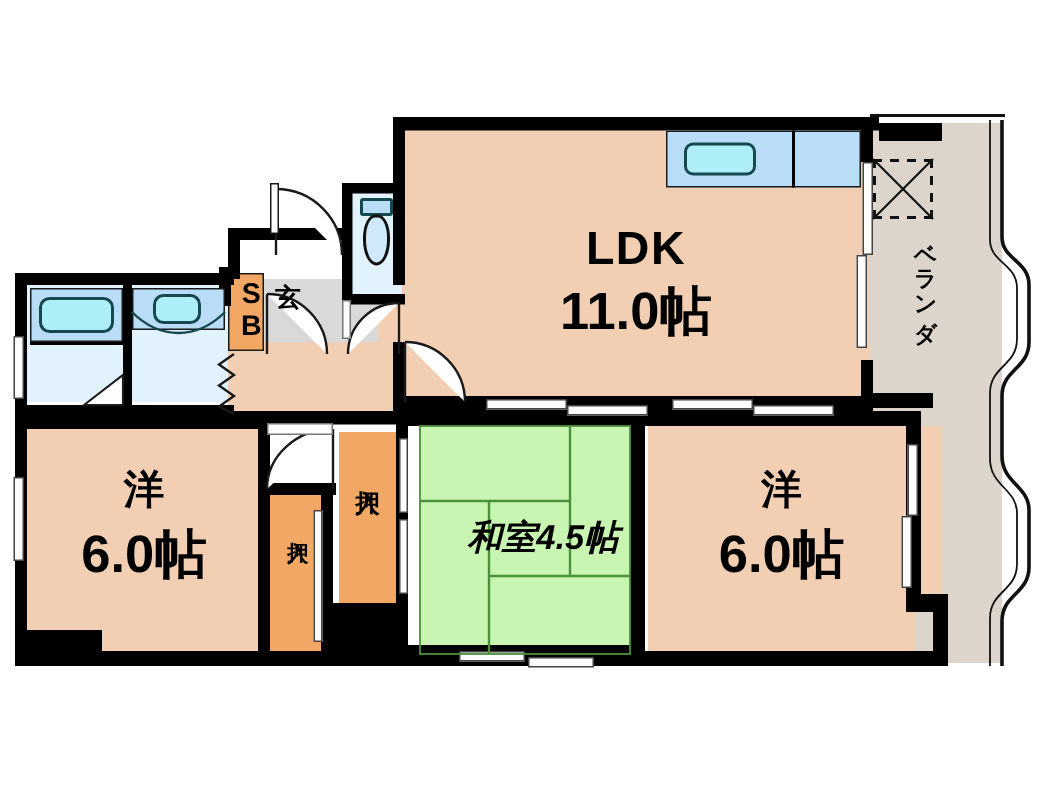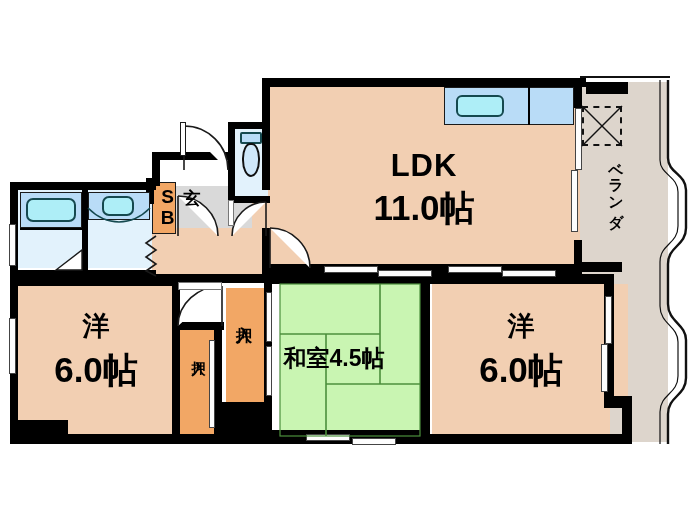--- a/index.html
+++ b/index.html
@@ -229,21 +229,21 @@
 
   <div class="lbl lbl-ldk" style="left:268px;top:150px;width:312px;">LDK</div>
   <div class="lbl lbl-num" style="left:268px;top:190px;width:312px;">11.0帖</div>
 
   <div class="lbl lbl-room" style="left:16px;top:312px;width:160px;">洋</div>
   <div class="lbl lbl-num" style="left:16px;top:352px;width:160px;">6.0帖</div>
 
   <div class="lbl lbl-room" style="left:432px;top:312px;width:178px;">洋</div>
   <div class="lbl lbl-num" style="left:432px;top:352px;width:178px;">6.0帖</div>
 
-  <div class="lbl lbl-wa" style="left:256px;top:346px;width:156px;">和室4.5帖</div>
+  <div class="lbl lbl-wa" style="left:284px;top:346px;width:156px;font-style:italic;">和室4.5帖</div>
 
   <div class="lbl lbl-oshi vert" style="left:230px;top:314px;width:22px;">押入</div>
   <div class="lbl lbl-oshi-sm vert" style="left:186px;top:350px;width:20px;">押入</div>
 
   <div class="lbl lbl-sb" style="left:152px;top:186px;width:24px;writing-mode:vertical-rl;text-orientation:upright;">SB</div>
 
   <div class="lbl lbl-gen" style="left:180px;top:190px;width:24px;">玄</div>
 
   <div class="lbl lbl-ver vert" style="left:604px;top:152px;width:20px;">ベランダ</div>
 

